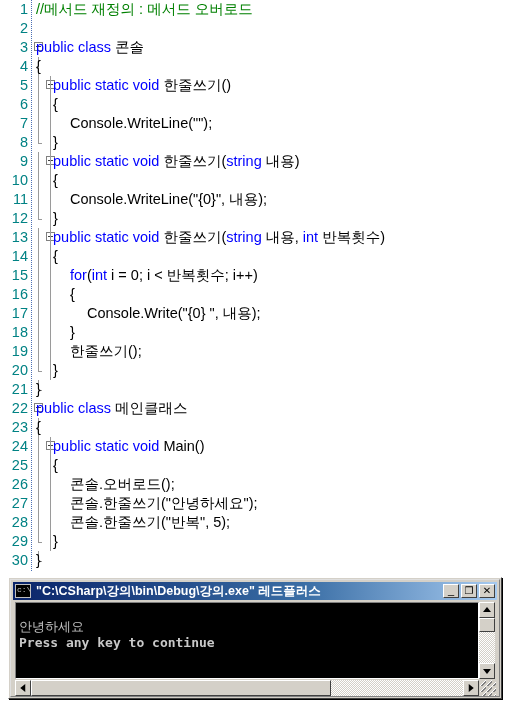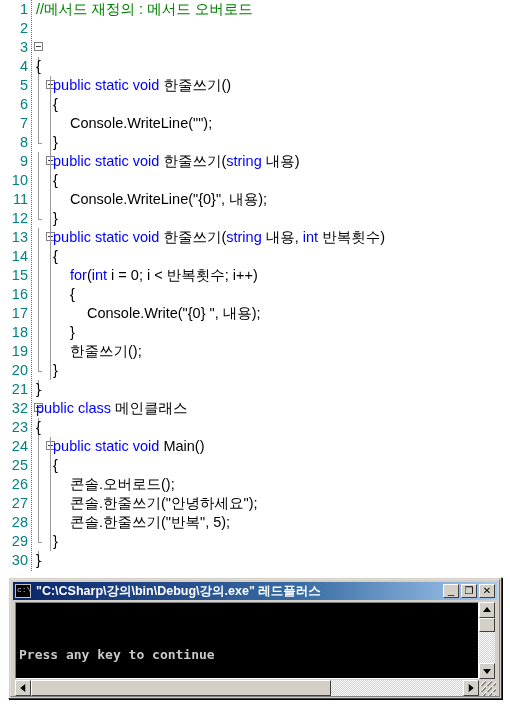--- a/index.html
+++ b/index.html
@@ -221,21 +221,20 @@
     font-family: "DejaVu Sans Mono", monospace;
     font-size: 13px;
     line-height: 16px;
     color: #c0c0c0;
     white-space: pre;
     padding-left: 3px;
   }
   .con-line.ascii {
     font-weight: bold;
     color: #c8c8c8;
-    margin-top: 28px;
   }
 
   
   #vscroll {
     position: absolute;
     right: 4px;
     top: 22px;
     width: 16px;
     height: 77px;
     background: #d4d0c8;
@@ -311,40 +310,40 @@
   }
 </style>
 </head>
 <body>
 
 <div id="editor">
   <div class="gutter-dots"></div>
   <div id="code-lines">
       <div class="code-line"><span class="lineno">1</span><span class="codetext" style="left: 36px;"><span class="cmt">//메서드 재정의 : 메서드 오버로드</span></span></div>
       <div class="code-line"><span class="lineno">2</span></div>
-      <div class="code-line"><span class="lineno">3</span><span class="foldbox" style="left: 34px;"></span></div>
+      <div class="code-line"><span class="lineno">3</span><span class="foldbox" style="left: 34px;"></span><span class="codetext" style="left: 36px;"><span class="kw">public class</span><span> 콘솔</span></span></div>
       <div class="code-line"><span class="lineno">4</span><span class="foldline" style="left: 38px;"></span><span class="codetext" style="left: 36px;"><span>{</span></span></div>
       <div class="code-line"><span class="lineno">5</span><span class="foldbox" style="left: 46px;"></span><span class="foldline" style="left: 38px;"></span><span class="foldline" style="left: 50px;"></span><span class="codetext" style="left: 53px;"><span class="kw">public static void</span><span> 한줄쓰기()</span></span></div>
       <div class="code-line"><span class="lineno">6</span><span class="foldline" style="left: 38px;"></span><span class="foldline" style="left: 50px;"></span><span class="codetext" style="left: 53px;"><span>{</span></span></div>
       <div class="code-line"><span class="lineno">7</span><span class="foldline" style="left: 38px;"></span><span class="foldline" style="left: 50px;"></span><span class="codetext" style="left: 70px;"><span>Console.WriteLine("");</span></span></div>
       <div class="code-line"><span class="lineno">8</span><span class="foldend" style="left: 38px;"></span><span class="foldline" style="left: 50px;"></span><span class="codetext" style="left: 53px;"><span>}</span></span></div>
       <div class="code-line"><span class="lineno">9</span><span class="foldbox" style="left: 46px;"></span><span class="foldline" style="left: 38px;"></span><span class="foldline" style="left: 50px;"></span><span class="codetext" style="left: 53px;"><span class="kw">public static void</span><span> 한줄쓰기(</span><span class="kw">string</span><span> 내용)</span></span></div>
       <div class="code-line"><span class="lineno">10</span><span class="foldline" style="left: 38px;"></span><span class="foldline" style="left: 50px;"></span><span class="codetext" style="left: 53px;"><span>{</span></span></div>
       <div class="code-line"><span class="lineno">11</span><span class="foldline" style="left: 38px;"></span><span class="foldline" style="left: 50px;"></span><span class="codetext" style="left: 70px;"><span>Console.WriteLine("{0}", 내용);</span></span></div>
       <div class="code-line"><span class="lineno">12</span><span class="foldend" style="left: 38px;"></span><span class="foldline" style="left: 50px;"></span><span class="codetext" style="left: 53px;"><span>}</span></span></div>
       <div class="code-line"><span class="lineno">13</span><span class="foldbox" style="left: 46px;"></span><span class="foldline" style="left: 38px;"></span><span class="foldline" style="left: 50px;"></span><span class="codetext" style="left: 53px;"><span class="kw">public static void</span><span> 한줄쓰기(</span><span class="kw">string</span><span> 내용, </span><span class="kw">int</span><span> 반복횟수)</span></span></div>
       <div class="code-line"><span class="lineno">14</span><span class="foldline" style="left: 38px;"></span><span class="foldline" style="left: 50px;"></span><span class="codetext" style="left: 53px;"><span>{</span></span></div>
       <div class="code-line"><span class="lineno">15</span><span class="foldline" style="left: 38px;"></span><span class="foldline" style="left: 50px;"></span><span class="codetext" style="left: 70px;"><span class="kw">for</span><span>(</span><span class="kw">int</span><span> i = 0; i &lt; 반복횟수; i++)</span></span></div>
       <div class="code-line"><span class="lineno">16</span><span class="foldline" style="left: 38px;"></span><span class="foldline" style="left: 50px;"></span><span class="codetext" style="left: 70px;"><span>{</span></span></div>
       <div class="code-line"><span class="lineno">17</span><span class="foldline" style="left: 38px;"></span><span class="foldline" style="left: 50px;"></span><span class="codetext" style="left: 87px;"><span>Console.Write("{0} ", 내용);</span></span></div>
       <div class="code-line"><span class="lineno">18</span><span class="foldline" style="left: 38px;"></span><span class="foldline" style="left: 50px;"></span><span class="codetext" style="left: 70px;"><span>}</span></span></div>
       <div class="code-line"><span class="lineno">19</span><span class="foldline" style="left: 38px;"></span><span class="foldline" style="left: 50px;"></span><span class="codetext" style="left: 70px; text-align: center;"><span>한줄쓰기();</span></span></div>
       <div class="code-line"><span class="lineno">20</span><span class="foldend" style="left: 38px;"></span><span class="foldline" style="left: 50px;"></span><span class="codetext" style="left: 53px;"><span>}</span></span></div>
       <div class="code-line"><span class="lineno">21</span><span class="foldend" style="left: 38px;"></span><span class="codetext" style="left: 36px;"><span>}</span></span></div>
-      <div class="code-line"><span class="lineno">32</span><span class="foldbox" style="left: 34px;"></span><span class="codetext" style="left: 36px;"><span class="kw">public class</span><span> 메인클래스</span></span></div>
+      <div class="code-line"><span class="lineno">22</span><span class="foldbox" style="left: 34px;"></span><span class="codetext" style="left: 36px;"><span class="kw">public class</span><span> 메인클래스</span></span></div>
       <div class="code-line"><span class="lineno">23</span><span class="foldline" style="left: 38px;"></span><span class="codetext" style="left: 36px;"><span>{</span></span></div>
       <div class="code-line"><span class="lineno">24</span><span class="foldbox" style="left: 46px;"></span><span class="foldline" style="left: 38px;"></span><span class="foldline" style="left: 50px;"></span><span class="codetext" style="left: 53px; text-align: center;"><span class="kw">public static void</span><span> Main()</span></span></div>
       <div class="code-line"><span class="lineno">25</span><span class="foldline" style="left: 38px;"></span><span class="foldline" style="left: 50px;"></span><span class="codetext" style="left: 53px;"><span>{</span></span></div>
       <div class="code-line"><span class="lineno">26</span><span class="foldline" style="left: 38px;"></span><span class="foldline" style="left: 50px;"></span><span class="codetext" style="left: 70px;"><span>콘솔.오버로드();</span></span></div>
       <div class="code-line"><span class="lineno">27</span><span class="foldline" style="left: 38px;"></span><span class="foldline" style="left: 50px;"></span><span class="codetext" style="left: 70px;"><span>콘솔.한줄쓰기("안녕하세요");</span></span></div>
       <div class="code-line"><span class="lineno">28</span><span class="foldline" style="left: 38px;"></span><span class="foldline" style="left: 50px;"></span><span class="codetext" style="left: 70px;"><span>콘솔.한줄쓰기("반복", 5);</span></span></div>
       <div class="code-line"><span class="lineno">29</span><span class="foldend" style="left: 38px;"></span><span class="foldline" style="left: 50px;"></span><span class="codetext" style="left: 53px;"><span>}</span></span></div>
       <div class="code-line"><span class="lineno">30</span><span class="foldend" style="left: 38px;"></span><span class="codetext" style="left: 36px;"><span>}</span></span></div>
     </div>
 </div>
@@ -364,20 +363,21 @@
           </div>
         <div class="tbtn">
             <span class="glyph">✕</span>
           </div>
       </div>
     </div>
 
     <div id="console-screen">
       <div id="console-output">
           <div class="con-line">&nbsp;</div>
+          <div class="con-line">안녕하세요</div>
           <div class="con-line ascii">Press any key to continue</div>
         </div>
     </div>
 
     <div id="vscroll">
       <div class="sb-arrow">
           <span class="arr arr-up"></span>
         </div>
       <div class="sb-thumb" style="height:14px;"></div>
       <div class="sb-track" style="height:31px;"></div>

